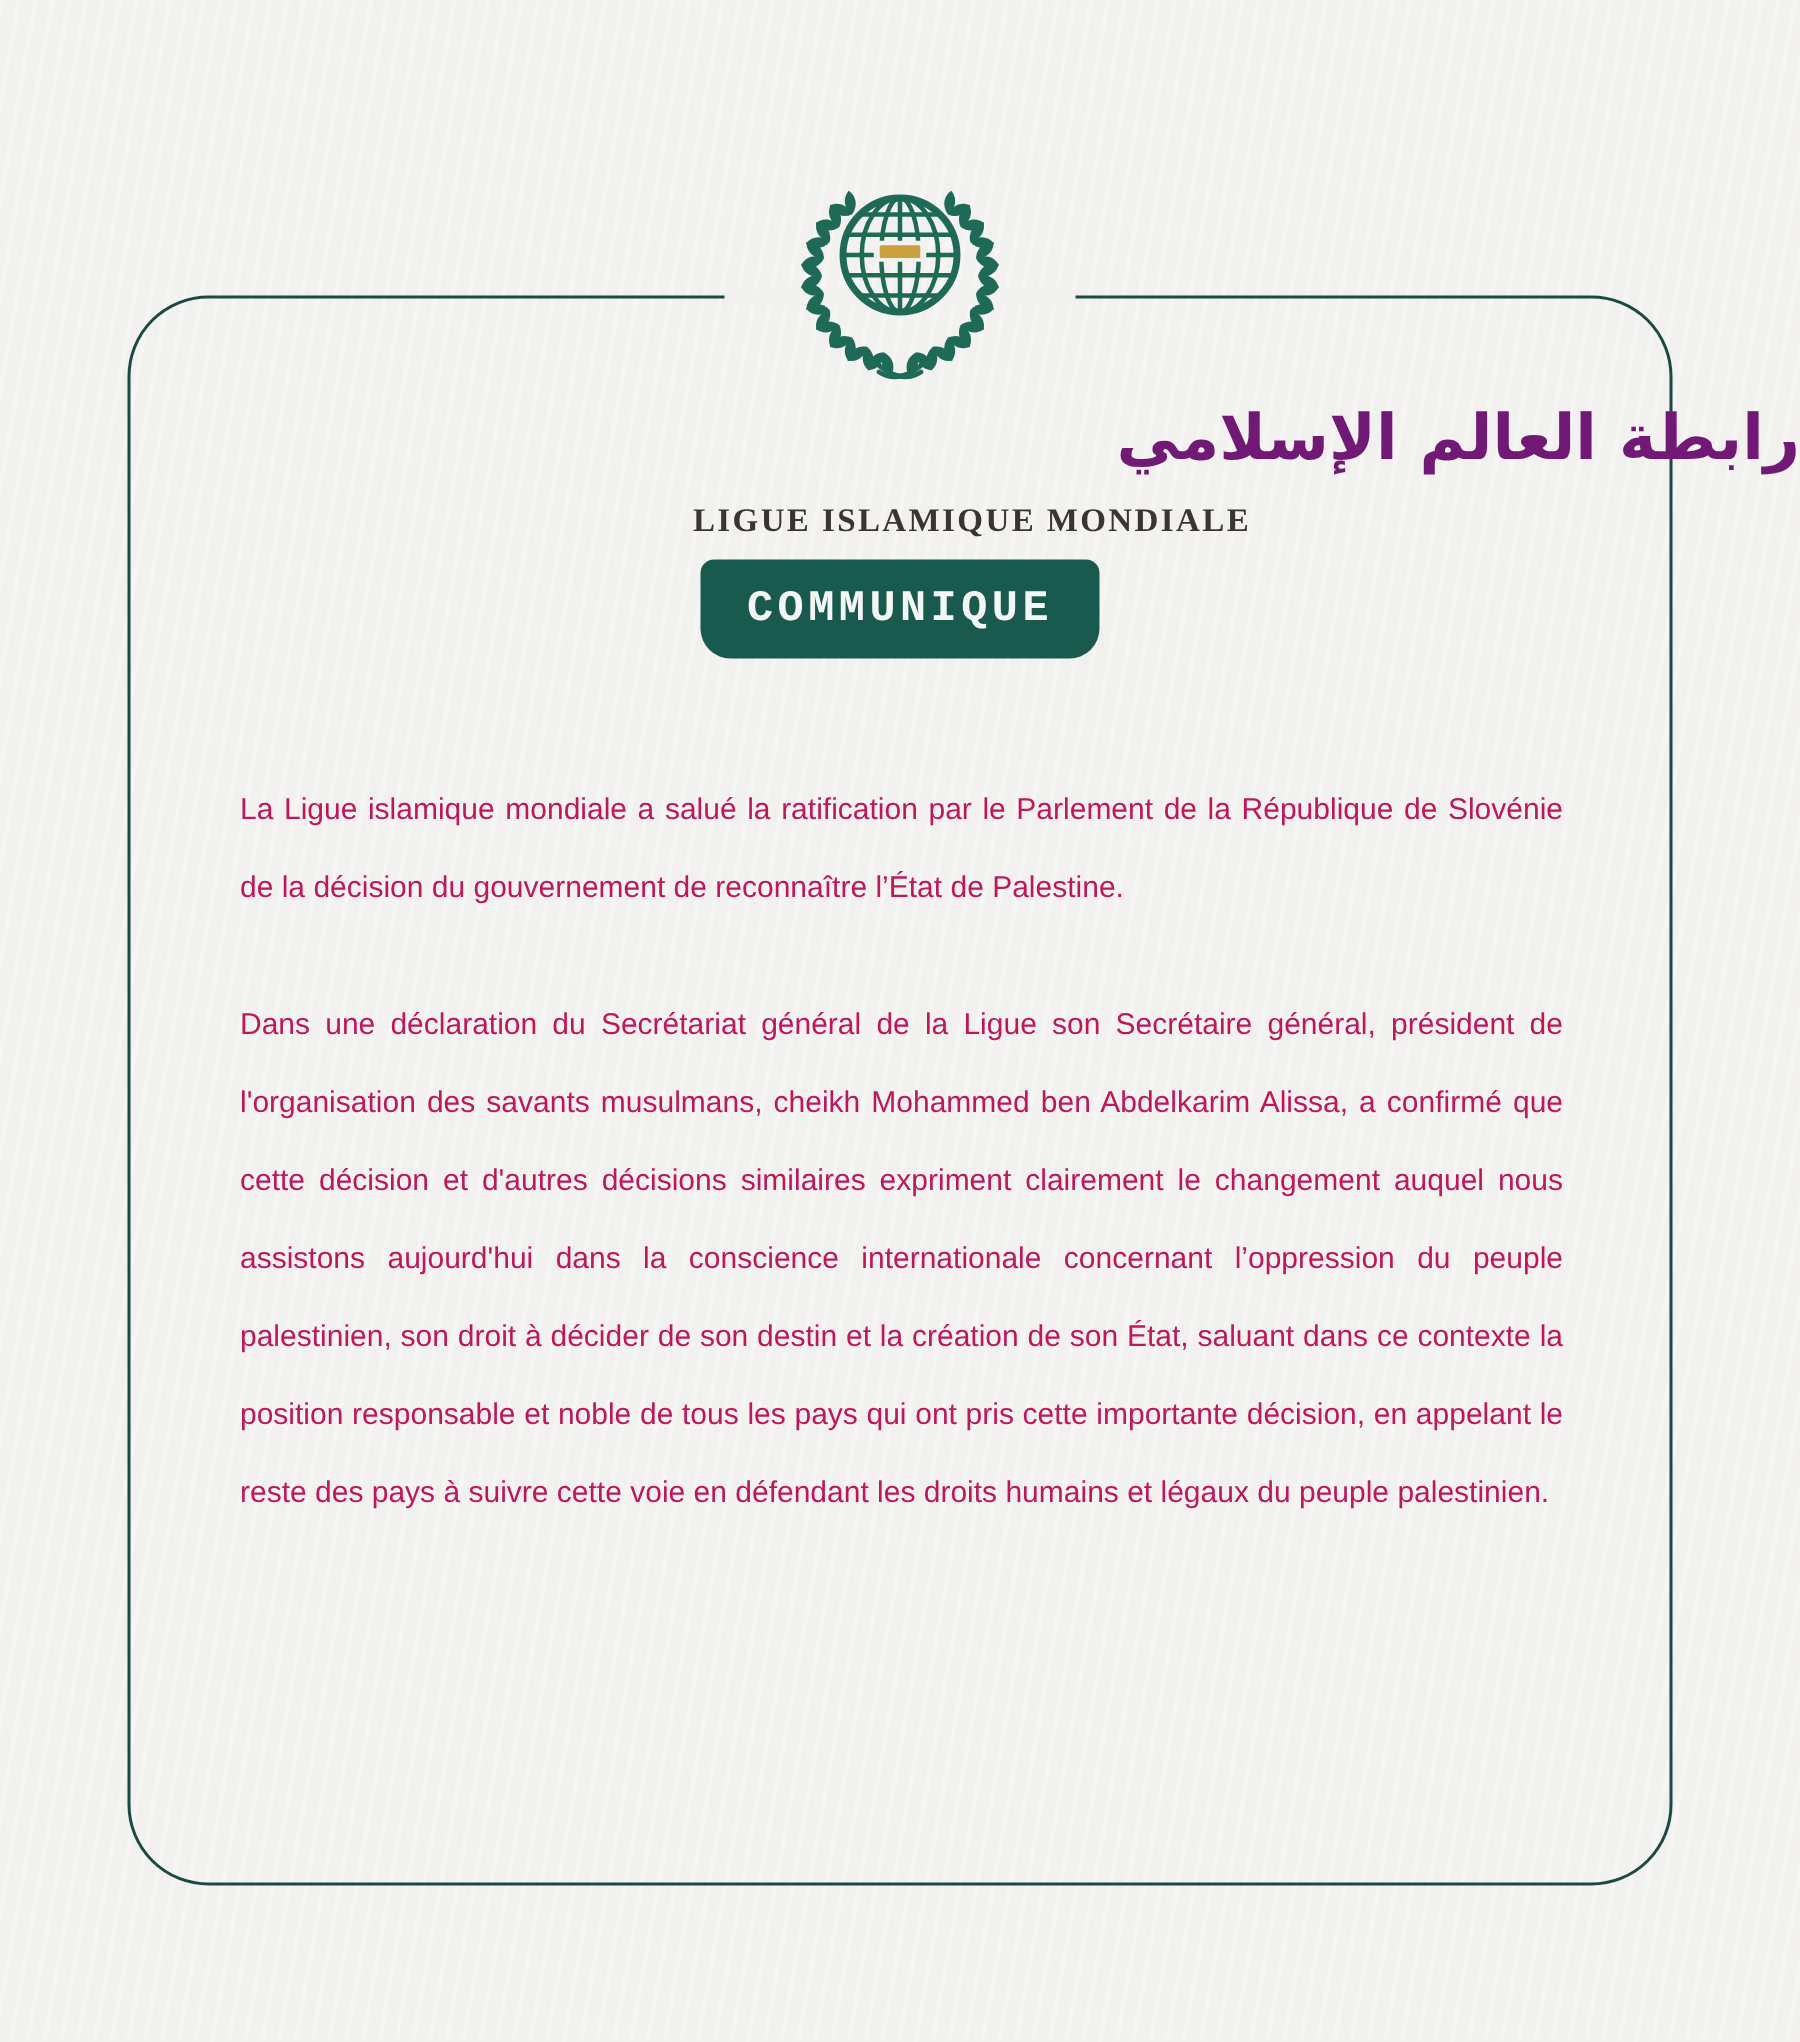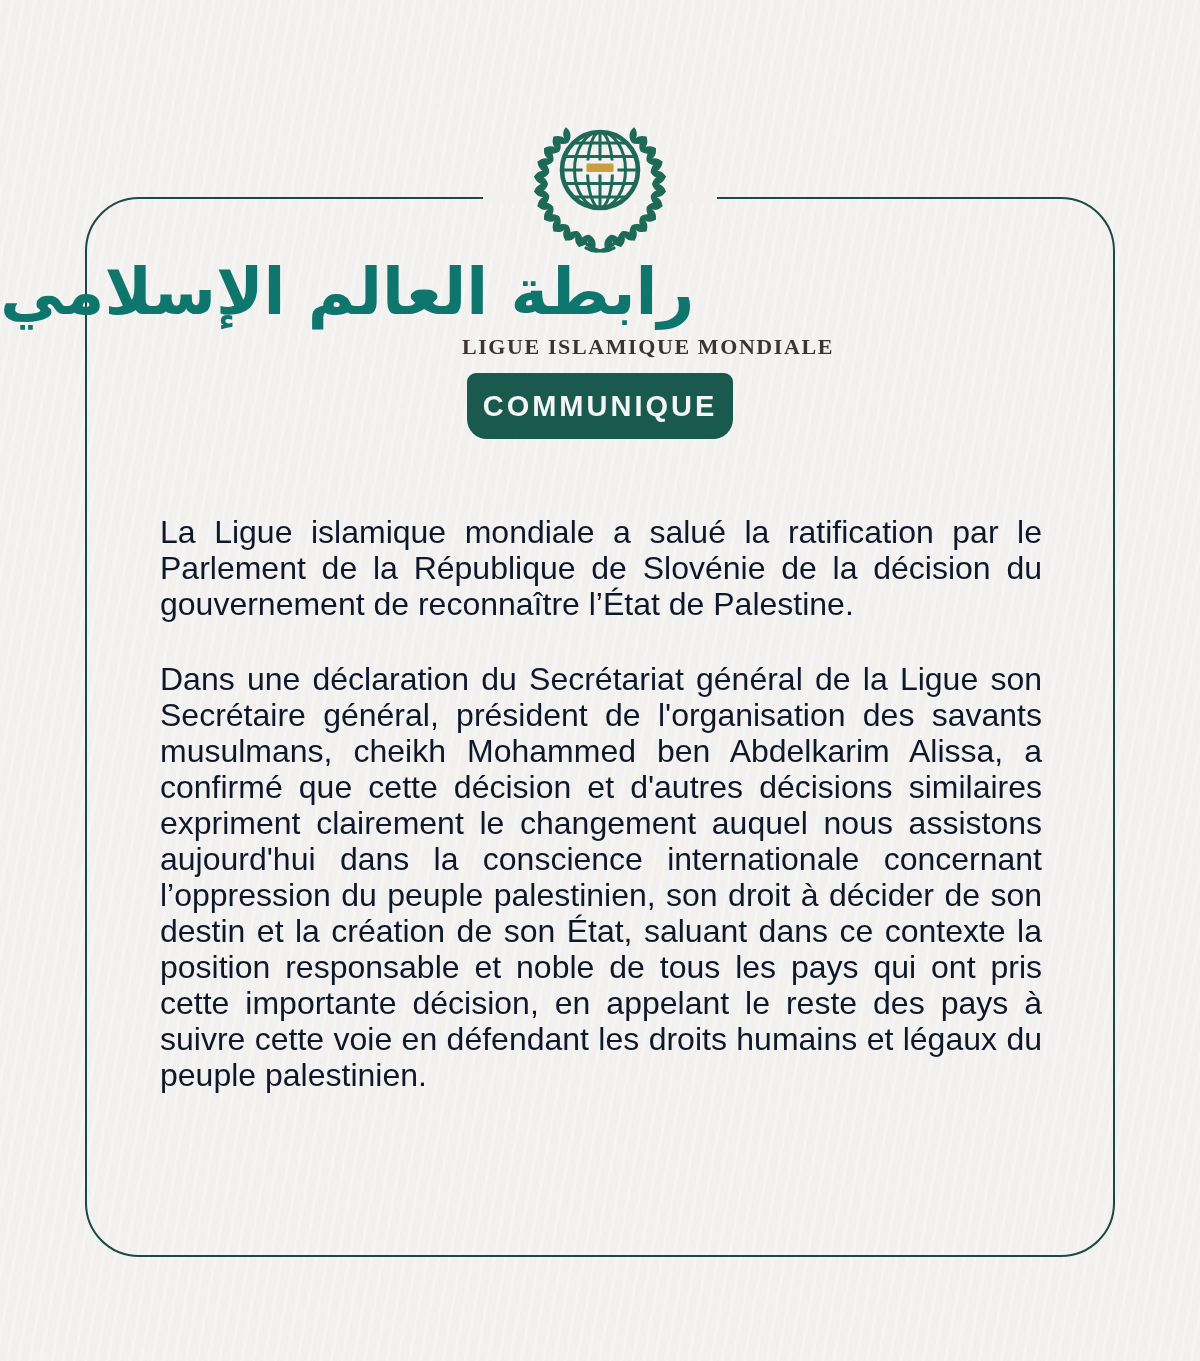--- a/index.html
+++ b/index.html
@@ -41,27 +41,27 @@
 
   
   .emblem{
     position:absolute;
     left:528px;top:110px;
     width:144px;height:150px;
   }
   .arabic-name{
     position:absolute;
     left:0;top:252px;width:1200px;
-    text-align:left;
+    text-align:right;
     direction:rtl;
     font-family:"DejaVu Sans",sans-serif;
     font-weight:bold;
-    font-size:64px;
+    font-size:42px;
     line-height:80px;
-    color:#0f766e;
+    color:#701a75;
     letter-spacing:0;
   }
   .french-name{
     position:absolute;
     left:0;top:334px;width:1200px;
     text-align:center;
     font-family:"Liberation Serif",serif;
     font-weight:bold;
     font-size:22px;
     letter-spacing:1.6px;
@@ -71,21 +71,21 @@
   .badge{
     position:absolute;
     left:467px;top:373px;
     width:266px;height:66px;
     background:#1a5a4e;
     border-radius:9px 9px 20px 20px;
     text-align:center;
     box-sizing:border-box;
   }
   .badge-label{
-    font-family:Liberation Sans, sans-serif;
+    font-family:Liberation Mono, monospace;
     font-weight:bold;
     font-size:29px;
     letter-spacing:3px;
     line-height:66px;
     color:#f4f6f5;
   }
 
   
   .content{
     position:absolute;
@@ -95,24 +95,24 @@
   }
   .dateline{
     font-family:"Liberation Serif",serif;
     font-weight:bold;
     font-size:29px;
     color:#1e1c1c;
     margin:0 0 31px 0;
   }
   .content p.body-para{
     margin:0 0 39px 0;
-    font-size:32px;
-    line-height:36px;
+    font-size:20px;
+    line-height:52px;
     text-align:justify;
-    color:#0f172a;
+    color:#be185d;
   }
   .content p.body-para:last-child{margin-bottom:4px;}
 
   .emblem svg{display:block;width:100%;height:100%;}
 </style>
 </head>
 <body>
 
 <div class="canvas">
 

